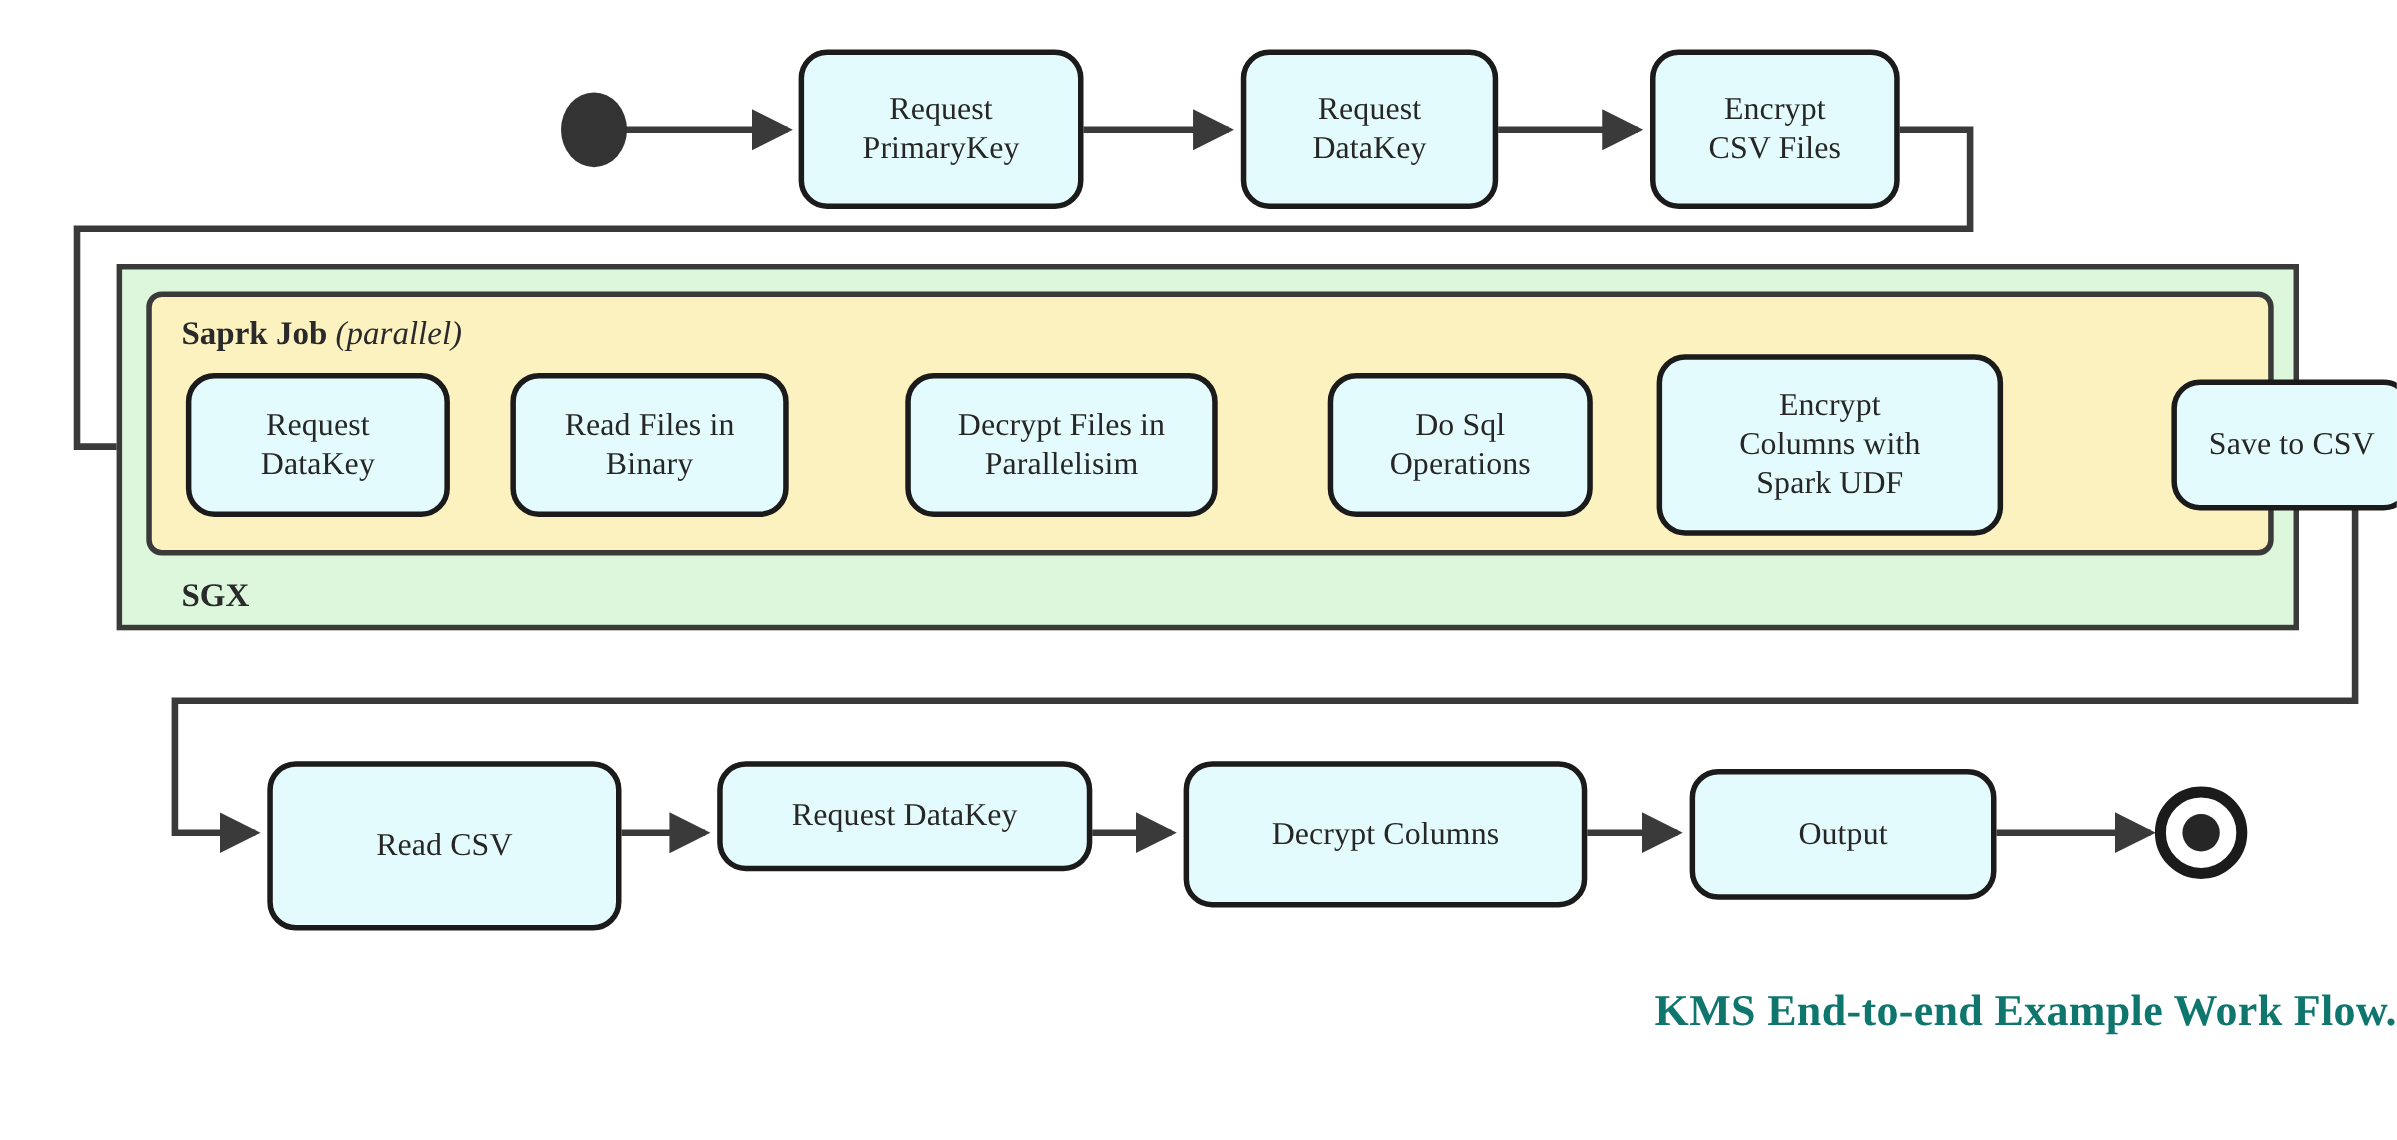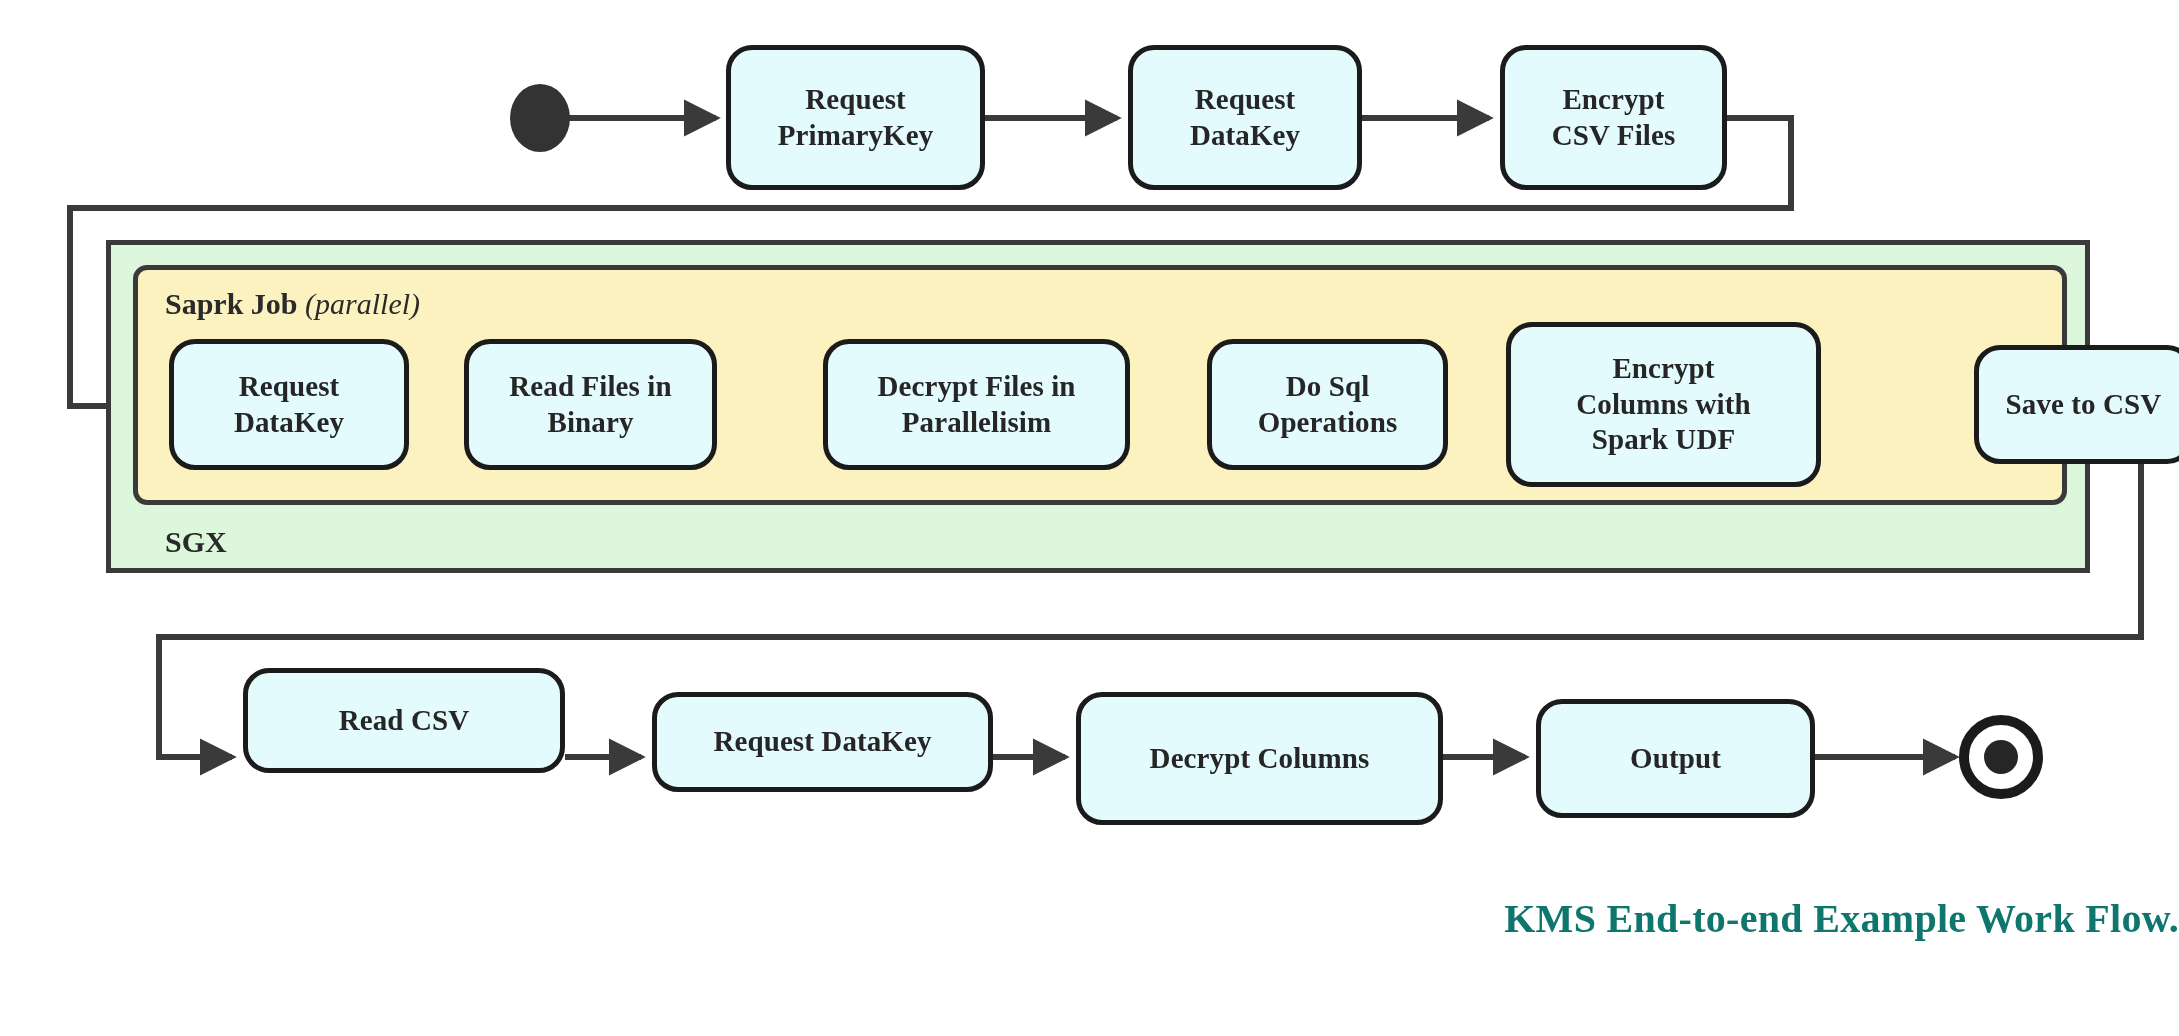--- a/index.html
+++ b/index.html
@@ -28,21 +28,21 @@
     position: absolute;
     box-sizing: border-box;
     background: #e4fbfd;
     border: 5px solid #1b1b1b;
     border-radius: 26px;
     display: flex;
     align-items: center;
     justify-content: center;
     text-align: center;
     color: #262626;
-    font-weight: bold;
+    font-weight: normal;
     font-size: 29px;
     line-height: 1.22;
     letter-spacing: 0.1px;
     padding: 4px 10px;
     z-index: 4;
   }
   .container-outer {
     position: absolute;
     box-sizing: border-box;
     background: #ddf7dc;
@@ -163,21 +163,21 @@
     </span>
   </div>
 
   <div class="node" style="left:464px; top:339px; width:253px; height:131px;">
     <span>
       <span>Read Files in</span><br>
       <span>Binary</span>
     </span>
   </div>
 
-  <div class="node" style="left:823px; top:339px; width:307px; height:131px;">
+  <div class="node" style="left:823px; top:339px; width:284px; height:131px;">
     <span>
       <span>Decrypt Files in</span><br>
       <span>Parallelisim</span>
     </span>
   </div>
 
   <div class="node" style="left:1207px; top:339px; width:241px; height:131px;">
     <span>
       <span>Do Sql</span><br>
       <span>Operations</span>
@@ -189,21 +189,21 @@
       <span>Encrypt</span><br>
       <span>Columns with</span><br>
       <span>Spark UDF</span>
     </span>
   </div>
 
   <div class="node" style="left:1974px; top:345px; width:219px; height:119px;">
     <span>Save to CSV</span>
   </div>
 
-  <div class="node" style="left:243px; top:668px; width:322px; height:105px;">
+  <div class="node" style="left:243px; top:692px; width:322px; height:154px;">
     <span>Read CSV</span>
   </div>
 
   <div class="node" style="left:652px; top:692px; width:341px; height:100px;">
     <span>Request DataKey</span>
   </div>
 
   <div class="node" style="left:1076px; top:692px; width:367px; height:133px;">
     <span>Decrypt Columns</span>
   </div>

